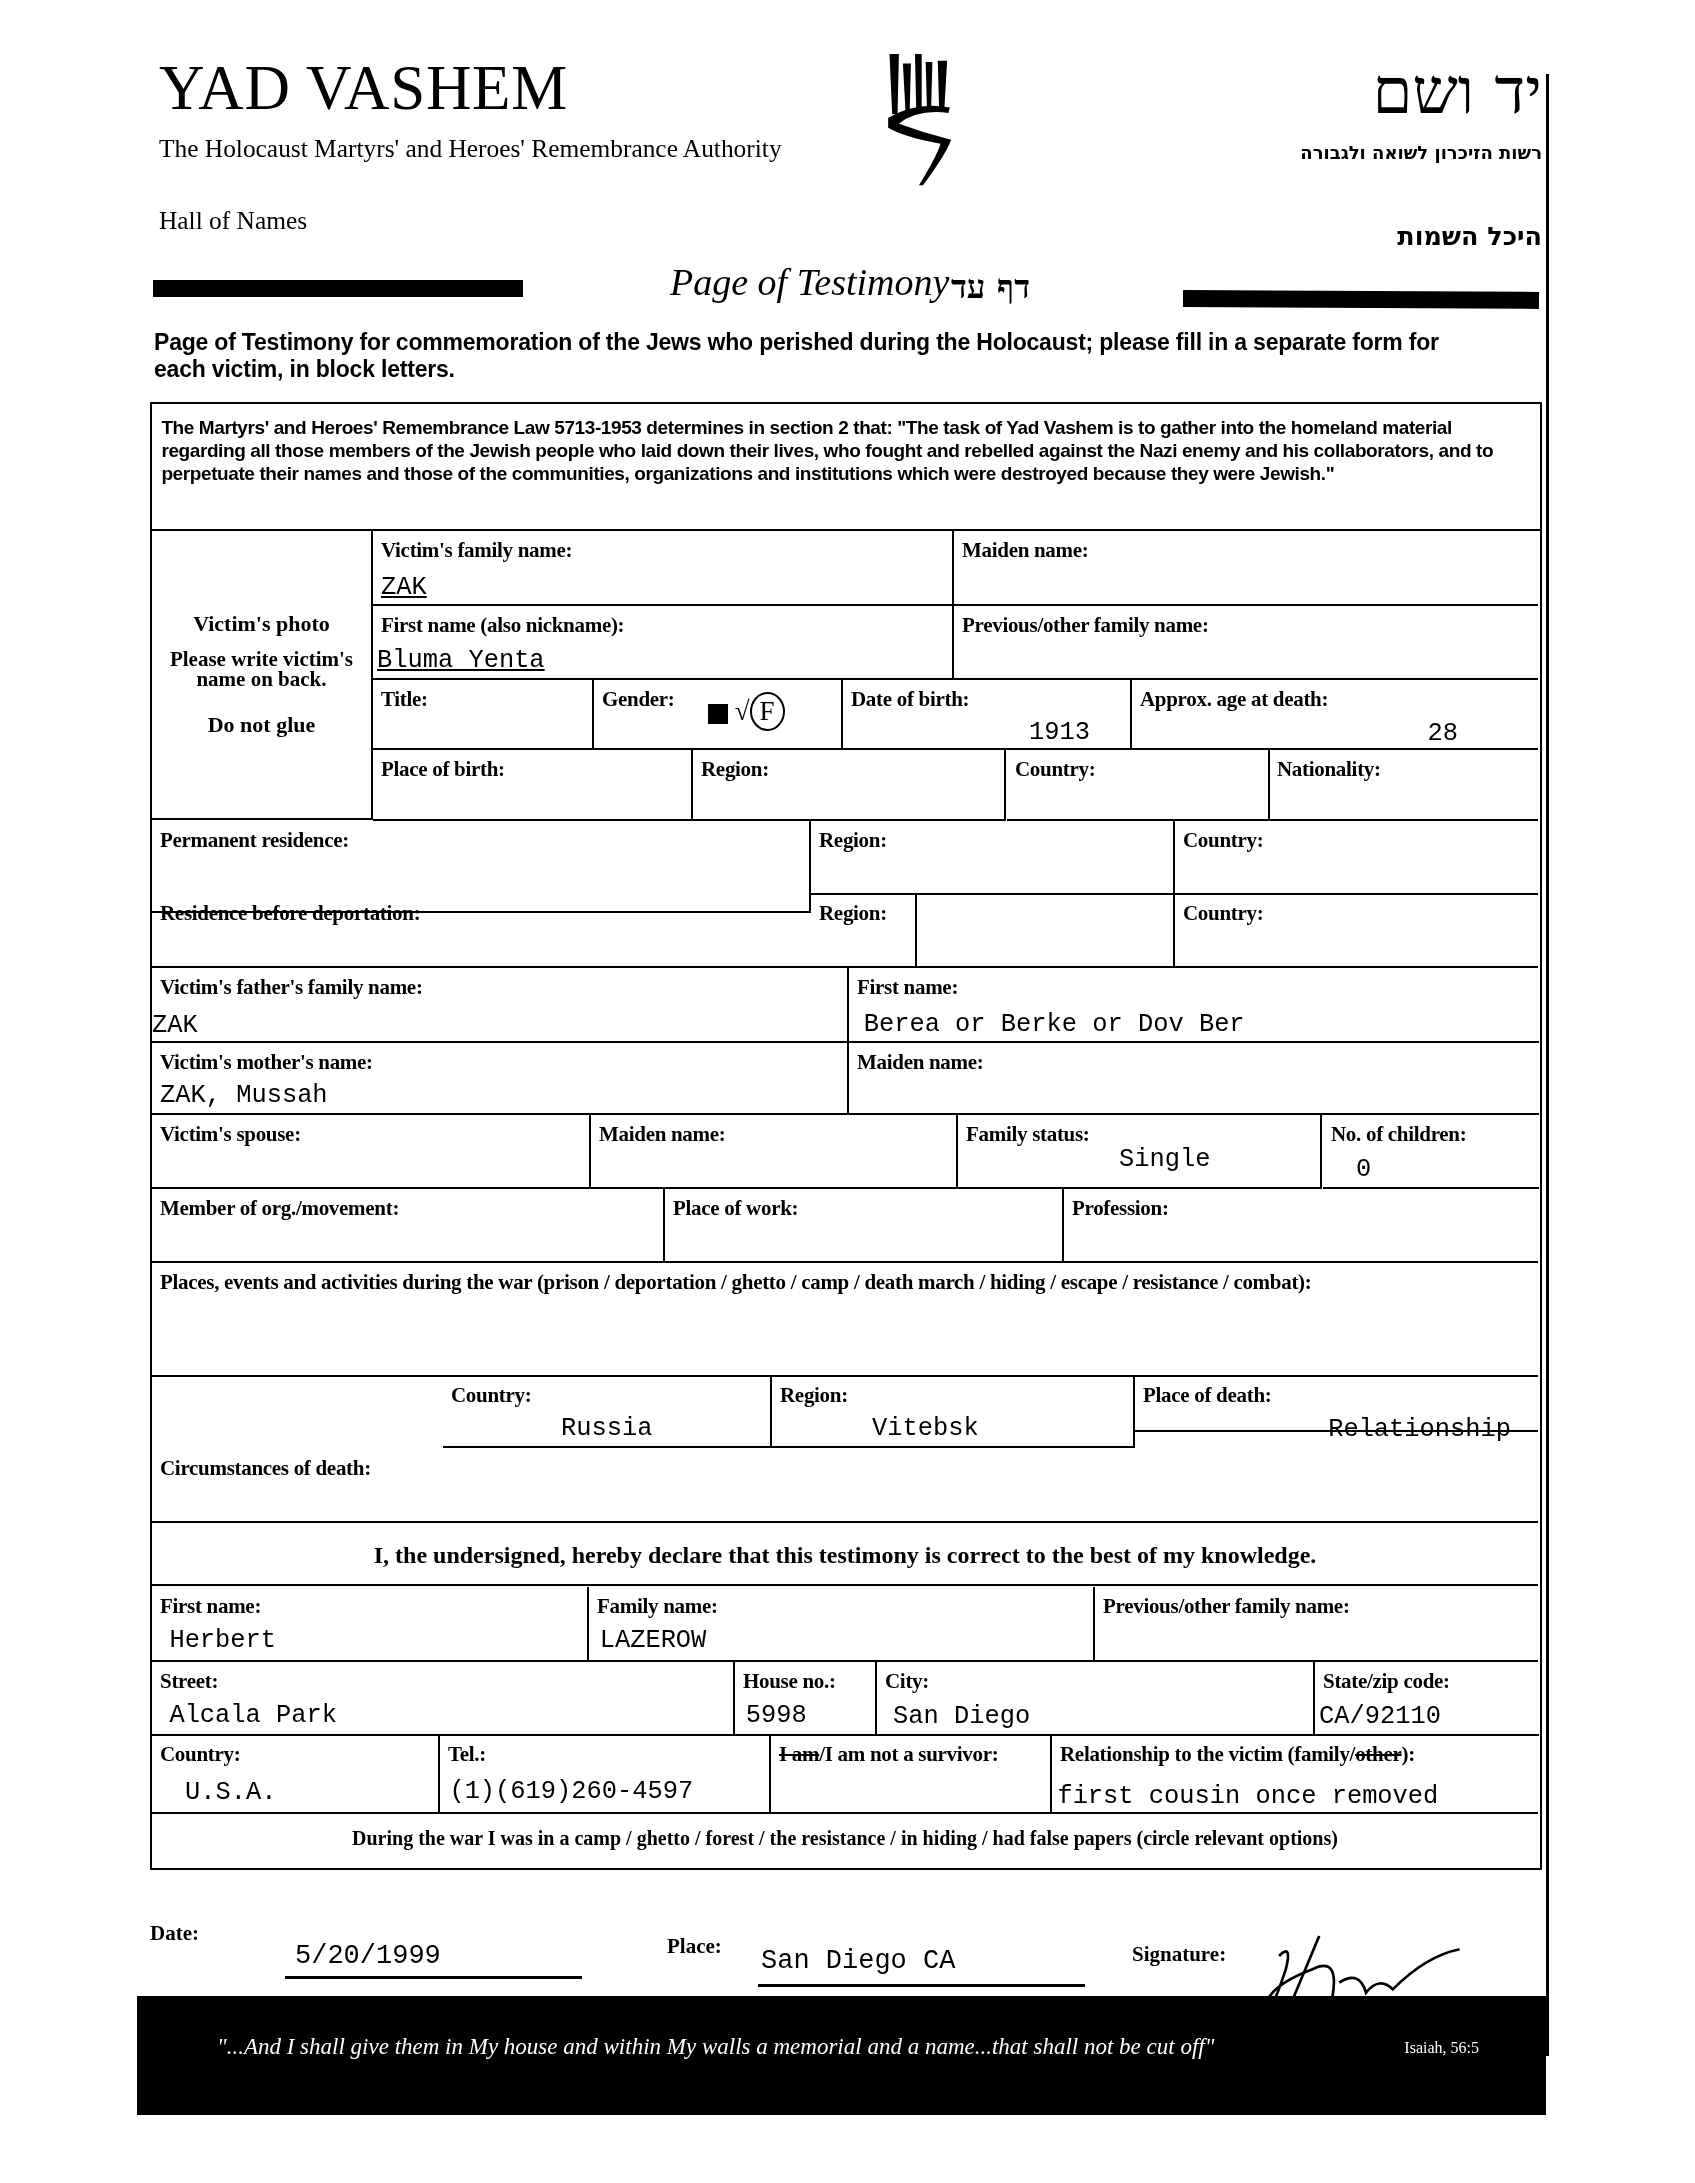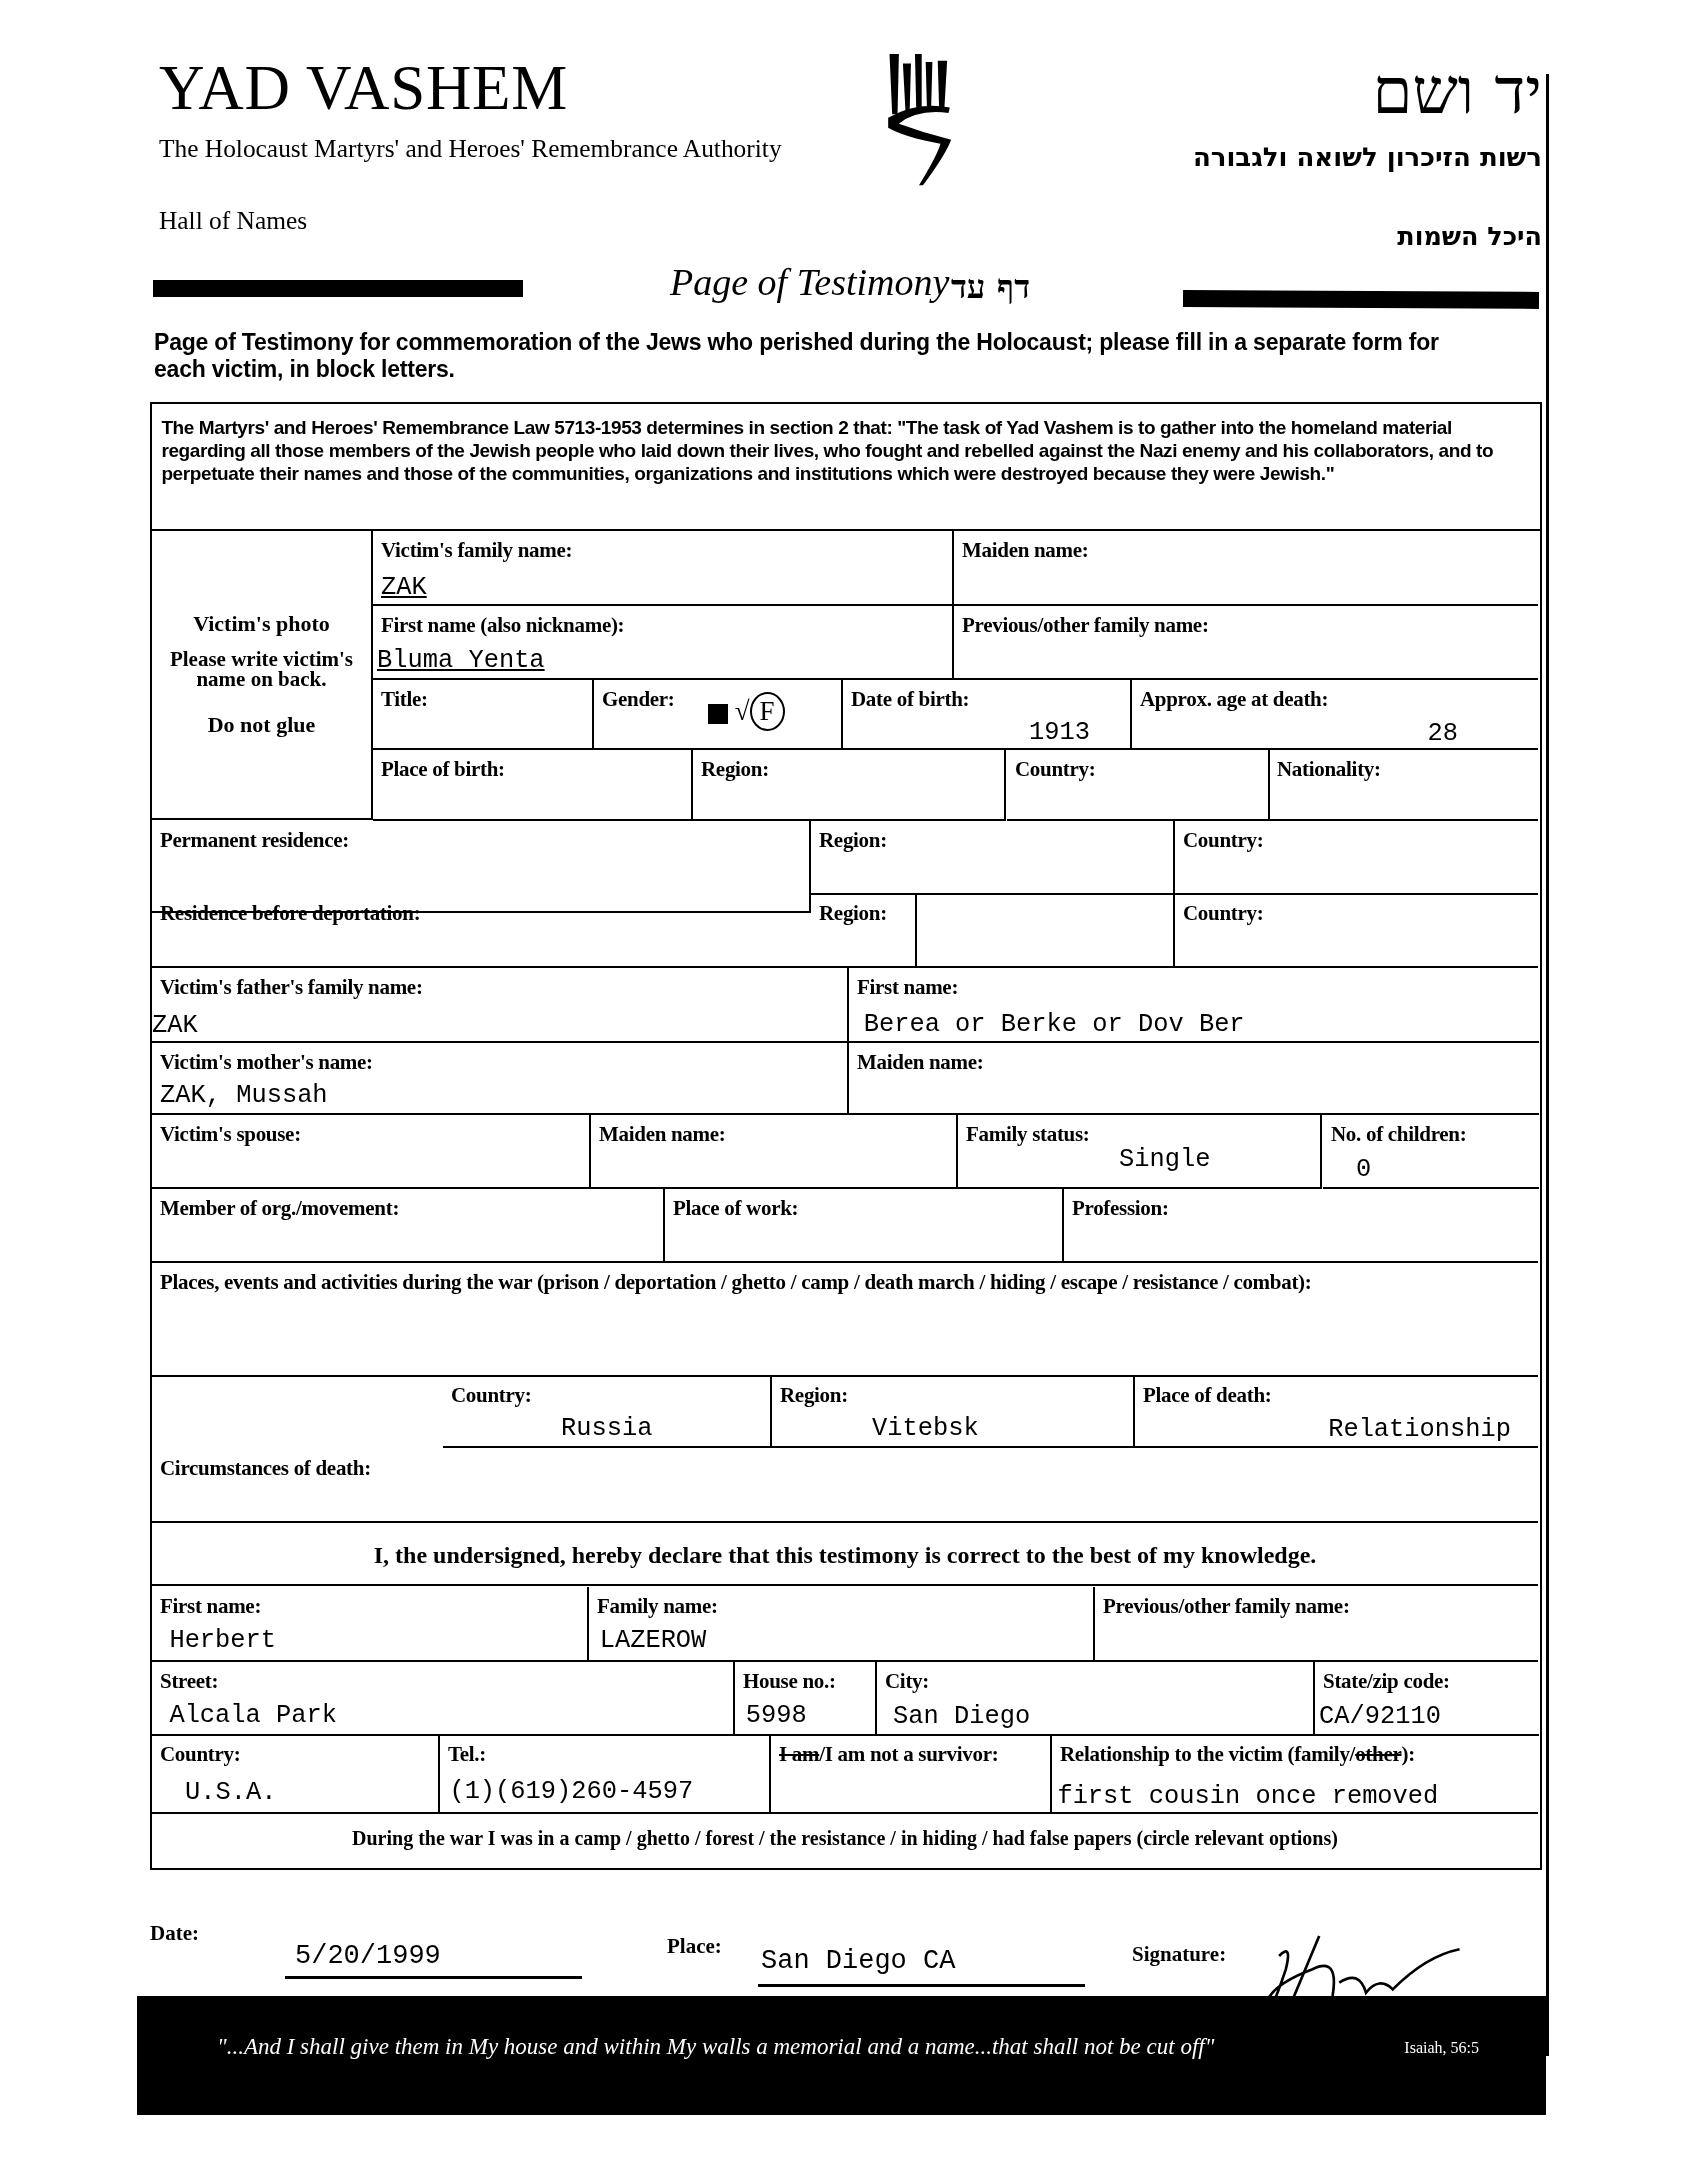--- a/index.html
+++ b/index.html
@@ -5,21 +5,21 @@
   html,body{margin:0;padding:0;background:#fff;}
   body{width:1696px;height:2183px;position:relative;overflow:hidden;color:#000;
        font-family:"DejaVu Serif","Liberation Serif",serif;}
   .abs{position:absolute;}
 
   
   #org-title{left:159px;top:52px;font-size:63px;letter-spacing:0.7px;font-family:"Liberation Serif",serif;}
   #org-subtitle{left:159px;top:134px;font-size:25.4px;font-family:"Liberation Serif",serif;}
   #hall-names{left:159px;top:206px;font-size:25.4px;font-family:"Liberation Serif",serif;}
   #heb-title{right:154px;top:54px;font-size:64px;direction:rtl;font-family:"DejaVu Serif",serif;}
-  #heb-subtitle{right:154px;top:142px;font-size:26px;direction:rtl;font-weight:bold;font-family:"DejaVu Sans",sans-serif;}
+  #heb-subtitle{right:154px;top:142px;font-size:18px;direction:rtl;font-weight:bold;font-family:"DejaVu Sans",sans-serif;}
   #heb-hall{right:154px;top:221px;font-size:25.4px;direction:rtl;font-weight:bold;font-family:"DejaVu Sans",sans-serif;}
   #right-rule{left:1546px;top:74px;width:3.3px;height:1982px;background:#000;}
   #bar-left{left:153px;top:280px;width:370px;height:17.4px;background:#000;}
   #bar-right{left:1183px;top:291px;width:356px;height:17.4px;background:#000;transform:rotate(0.3deg);}
   #pot-title{left:670px;top:260px;font-size:38px;font-style:italic;font-family:"Liberation Serif",serif;}
   #pot-heb{left:951px;top:267px;font-size:33px;font-weight:bold;direction:rtl;font-family:"DejaVu Serif",serif;}
 
   
   #logo{left:884px;top:54px;width:74px;height:134px;}
 
@@ -213,21 +213,21 @@
   </div>
 
   <div class="cell" style="left:291px;top:972px;width:329px;height:72px;">
     <span class="lbl">Country:</span>
     <span class="val" style="left:118px;top:38px;">Russia</span>
   </div>
   <div class="cell" style="left:620px;top:972px;width:363px;height:72px;">
     <span class="lbl">Region:</span>
     <span class="val" style="left:100px;top:38px;">Vitebsk</span>
   </div>
-  <div class="cell nr" style="left:983px;top:972px;width:403px;height:72px;">
+  <div class="cell nr" style="left:983px;top:972px;width:403px;height:56px;">
     <span class="lbl">Place of death:</span>
     <span class="val" style="right:27px;top:39px;">Relationship</span>
   </div>
 
   <div class="cell nr" style="left:0;top:1045px;width:1386px;height:74px;">
     <span class="lbl">Circumstances of death:</span>
   </div>
 
   <div class="cell nr" style="left:0;top:1118px;width:1386px;height:64px;">
     <div id="declaration">I, the undersigned, hereby declare that this testimony is correct to the best of my knowledge.</div>

